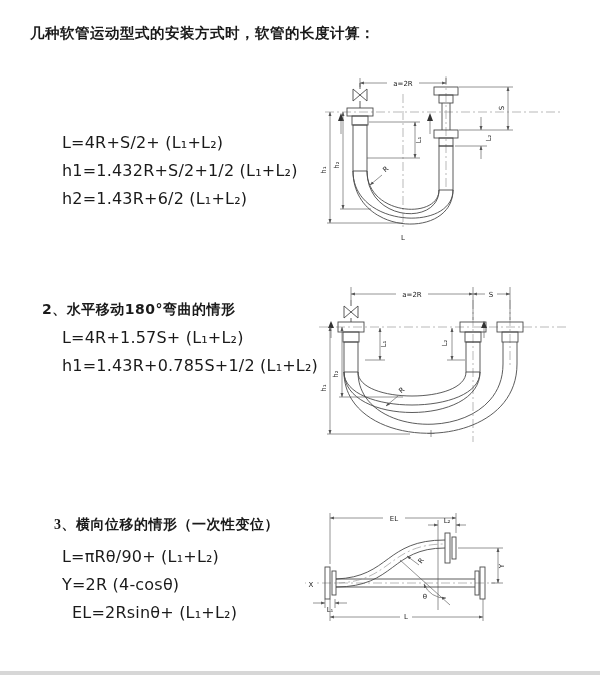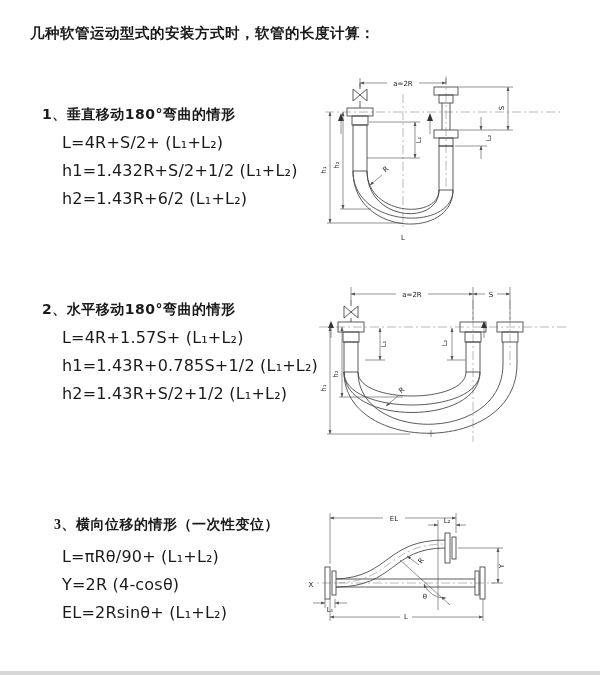--- a/index.html
+++ b/index.html
@@ -17,34 +17,32 @@
   .mv{fill:#333;stroke:none;}
   .edge{position:absolute;left:0;top:671px;width:600px;height:4px;background:#d7d7d7;}
 </style>
 </head>
 <body>
 
 <div class="screen">
 
   <div class="title">几种软管运动型式的安装方式时，软管的长度计算：</div>
 
-  <div class="sec-head" style="left:42px;top:106px;">1、垂直移动180°弯曲的情形</div>
   <div class="formula" style="left:62px;top:133px;">L=4R+S/2+ (L₁+L₂)</div>
   <div class="formula" style="left:62px;top:161px;">h1=1.432R+S/2+1/2 (L₁+L₂)</div>
   <div class="formula" style="left:62px;top:189px;">h2=1.43R+6/2 (L₁+L₂)</div>
 
   <div class="sec-head" style="left:42px;top:301px;">2、水平移动180°弯曲的情形</div>
   <div class="formula" style="left:62px;top:328px;">L=4R+1.57S+ (L₁+L₂)</div>
   <div class="formula" style="left:62px;top:356px;">h1=1.43R+0.785S+1/2 (L₁+L₂)</div>
-  <div class="formula" style="left:62px;top:384px;">h2=1.43R+S/2+1/2 (L₁+L₂)</div>
 
   <div class="sec-head" style="left:54px;top:516px;font-family:Liberation Serif, serif;">3、横向位移的情形（一次性变位）</div>
   <div class="formula" style="left:62px;top:547px;">L=πRθ/90+ (L₁+L₂)</div>
   <div class="formula" style="left:62px;top:575px;">Y=2R (4-cosθ)</div>
-  <div class="formula" style="left:62px;top:603px;">EL=2Rsinθ+ (L₁+L₂)</div>
+  <div class="formula" style="left:72px;top:603px;">EL=2Rsinθ+ (L₁+L₂)</div>
 
   <svg class="dia" style="left:303px;top:70px;" width="290" height="196" viewBox="0 0 290 196">
     <defs>
       <marker id="ar1" viewBox="0 0 8 8" refX="7.5" refY="4" markerWidth="6.5" markerHeight="6.5" orient="auto-start-reverse">
         <path d="M0 1.2 L8 4 L0 6.8 z" fill="#555"></path>
       </marker>
       <pattern id="p1" width="4" height="4" patternUnits="userSpaceOnUse">
         <path d="M0 4 L4 0 M0 0 L4 4" stroke="#999" stroke-width="0.5"></path>
       </pattern>
     </defs>

